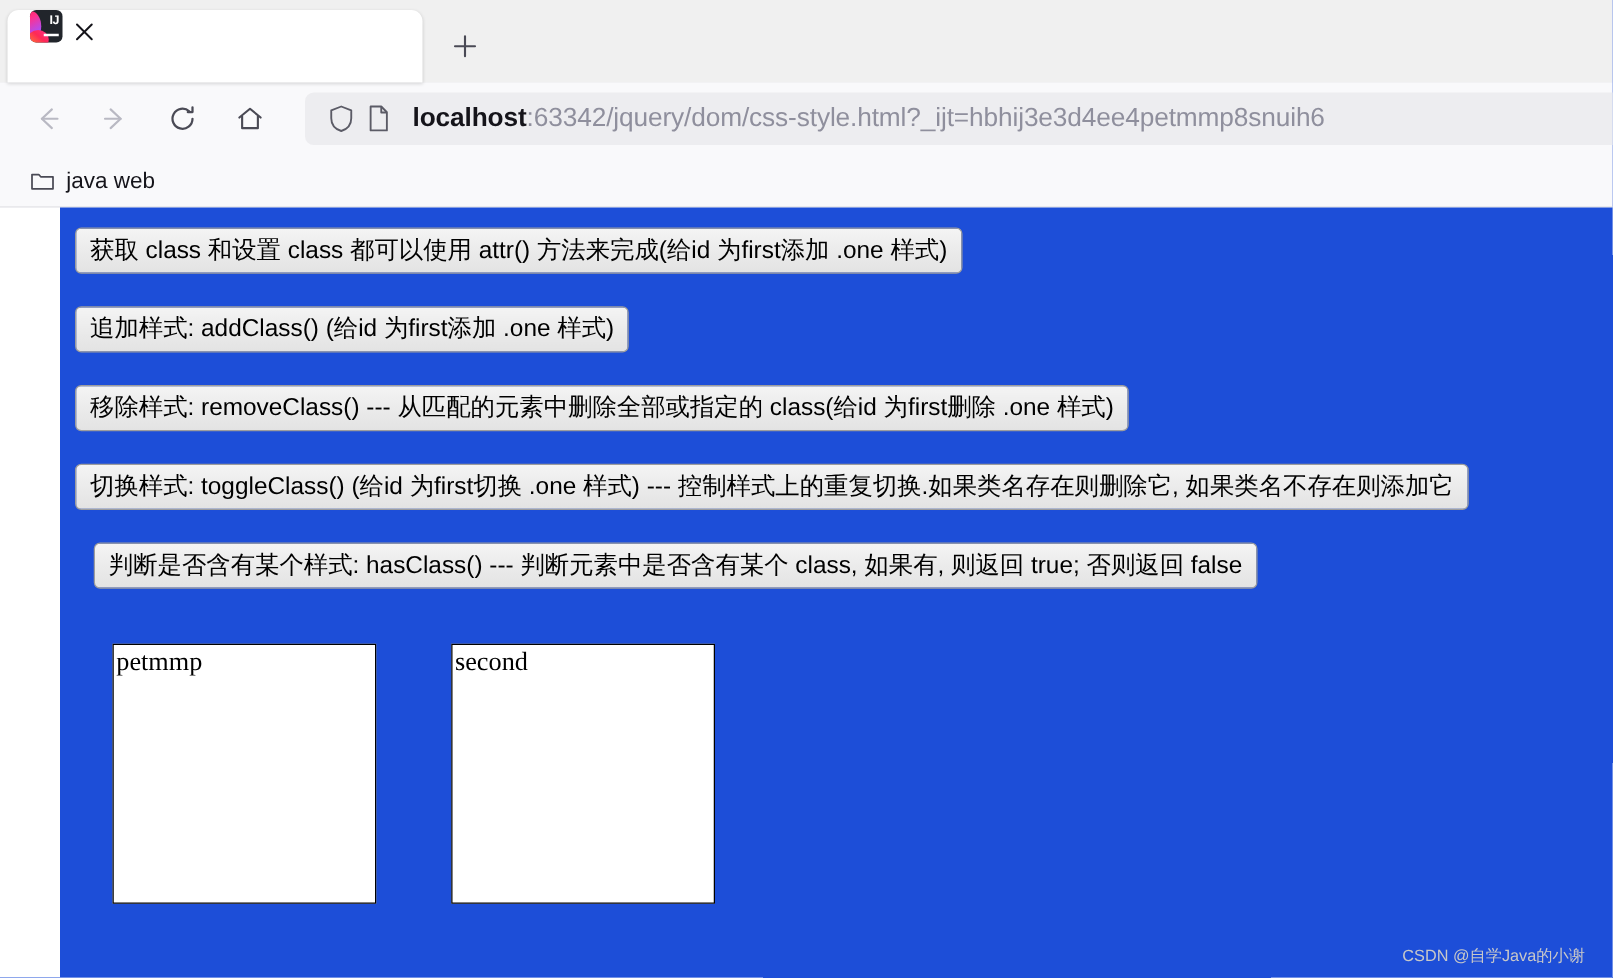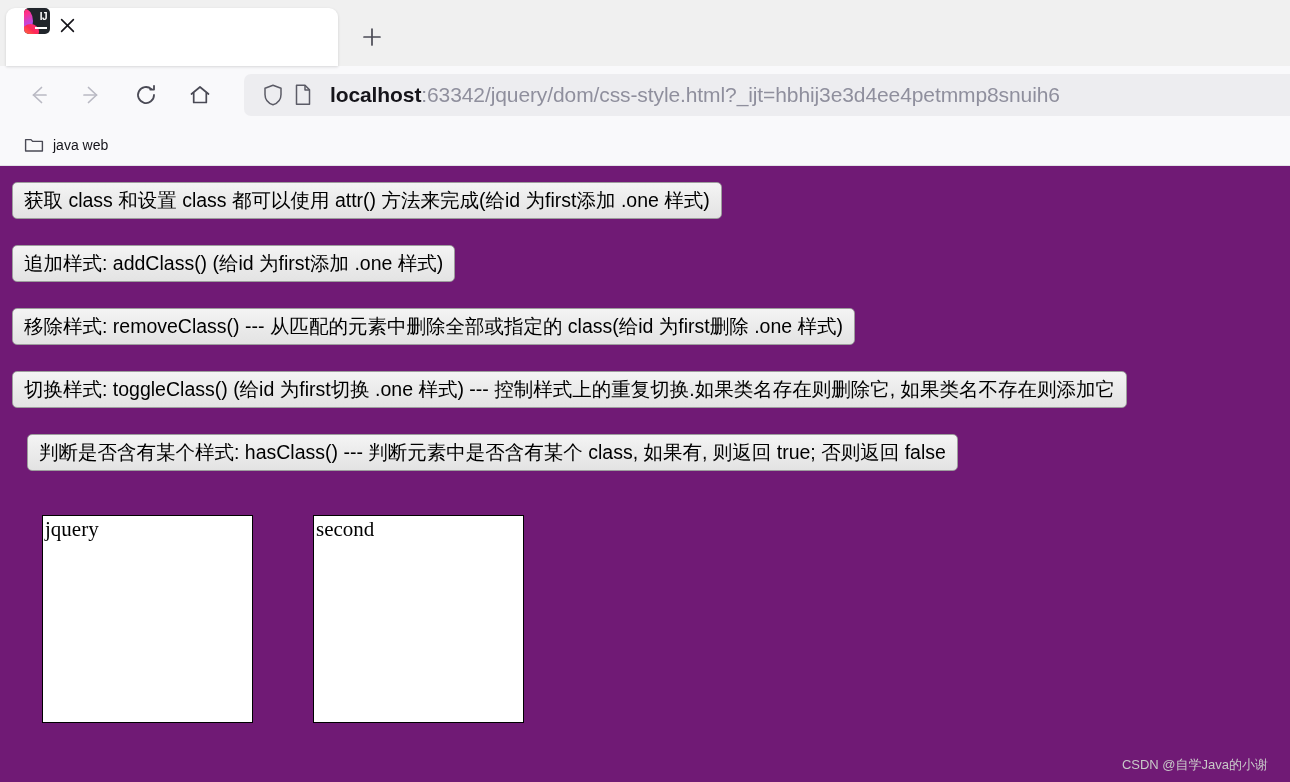--- a/index.html
+++ b/index.html
@@ -182,33 +182,34 @@
     border-bottom: 1px solid #e4e4e8;
   }
   .bookmark-item {
     display: flex;
     align-items: center;
     padding: 4px 8px;
     border-radius: 5px;
   }
   .bookmark-label {
     margin-left: 9px;
-    font-size: 14px;
+    font-size: 18px;
     color: #15141a;
     font-family: "Liberation Sans", sans-serif;
   }
 
   
   .page-content {
     position: relative;
-    background: #701a75;
+    background: #1d4ed8;
     height: 616px;
     padding: 0;
     box-sizing: border-box;
     overflow: hidden;
+    margin-left: 48px;
   }
   .btn-row {
     padding-left: 12px;
   }
   .btn-row.r1 { padding-top: 16px; }
   .btn-row.r2 { padding-top: 26px; }
   .btn-row.r3 { padding-top: 26px; }
   .btn-row.r4 { padding-top: 26px; }
   .btn-row.r5 { padding-top: 26px; padding-left: 27px; }
 
@@ -352,20 +353,20 @@
   </div>
   <div class="btn-row r4">
     <button class="page-btn">切换样式: toggleClass() (给id 为first切换 .one 样式) --- 控制样式上的重复切换.如果类名存在则删除它, 如果类名不存在则添加它</button>
   </div>
   <div class="btn-row r5">
     <button class="page-btn">判断是否含有某个样式: hasClass() --- 判断元素中是否含有某个 class, 如果有, 则返回 true; 否则返回 false</button>
   </div>
 
   <div class="boxes-area">
     <div class="demo-box">
-      <div class="demo-box-label">jquery</div>
+      <div class="demo-box-label">petmmp</div>
     </div><div class="demo-box">
       <div class="demo-box-label">second</div>
     </div>
   </div>
 
   <div class="watermark">CSDN @自学Java的小谢</div>
 </div>
 
 </body></html>

